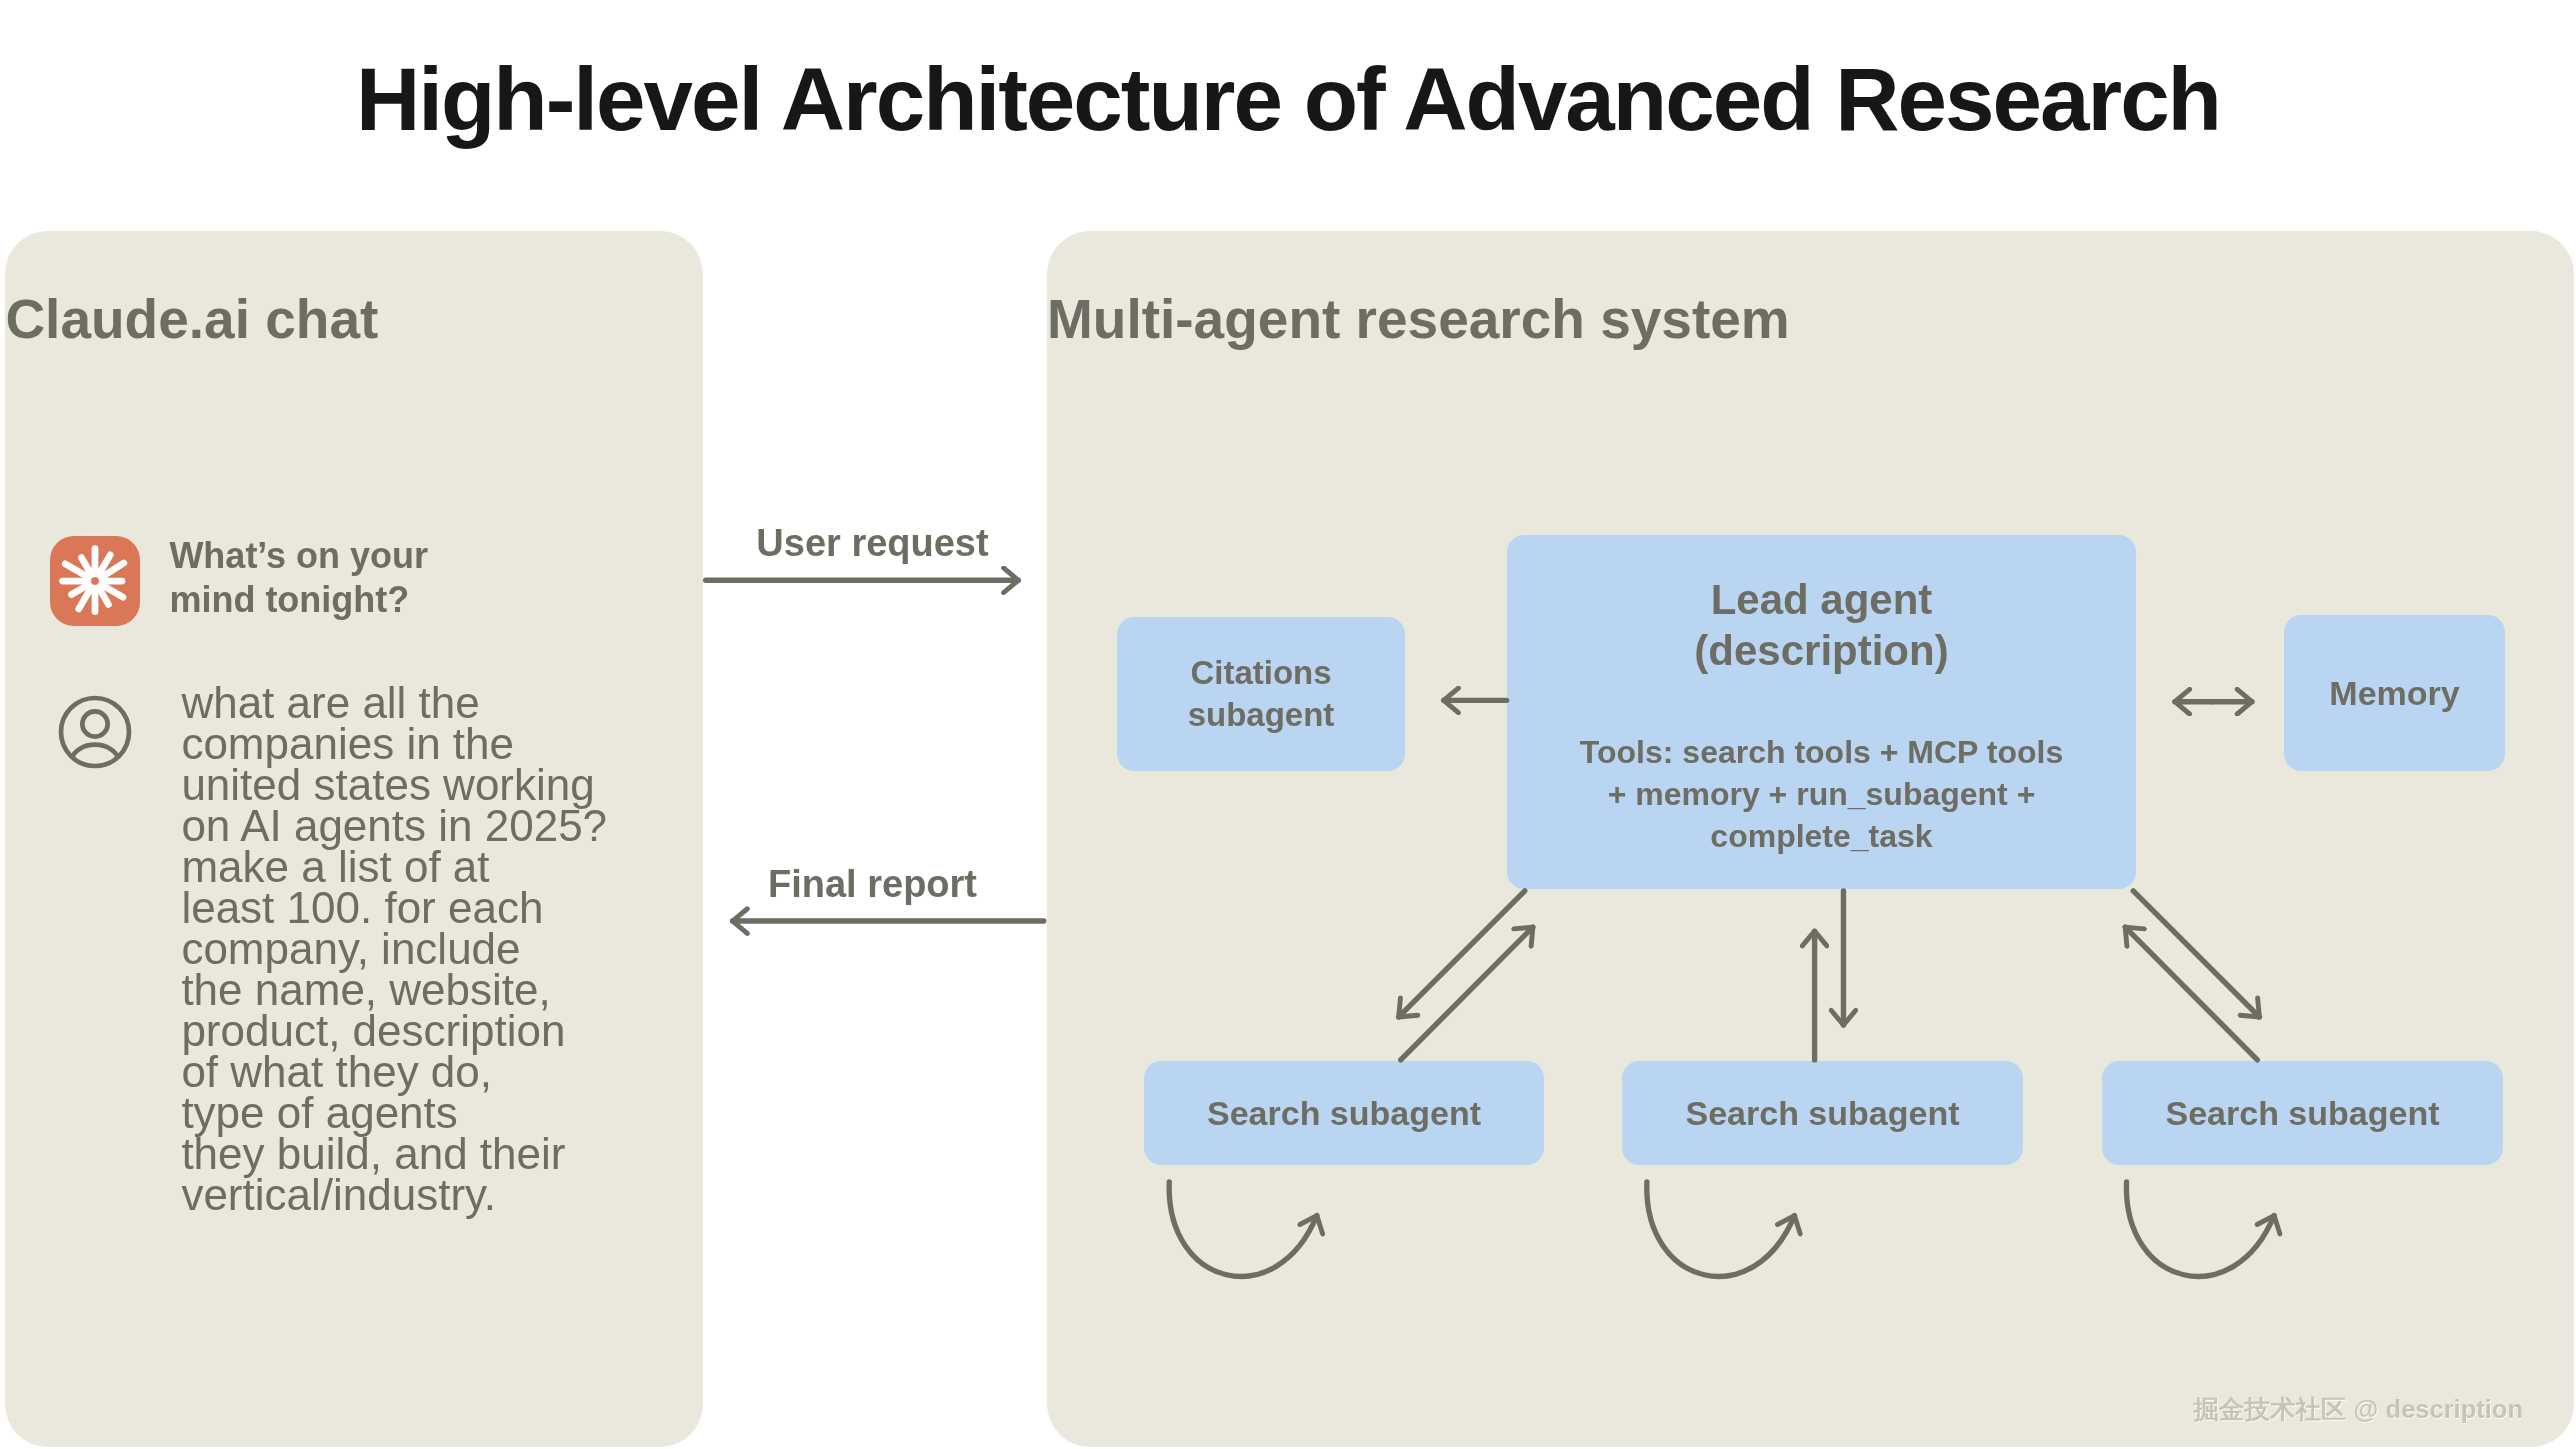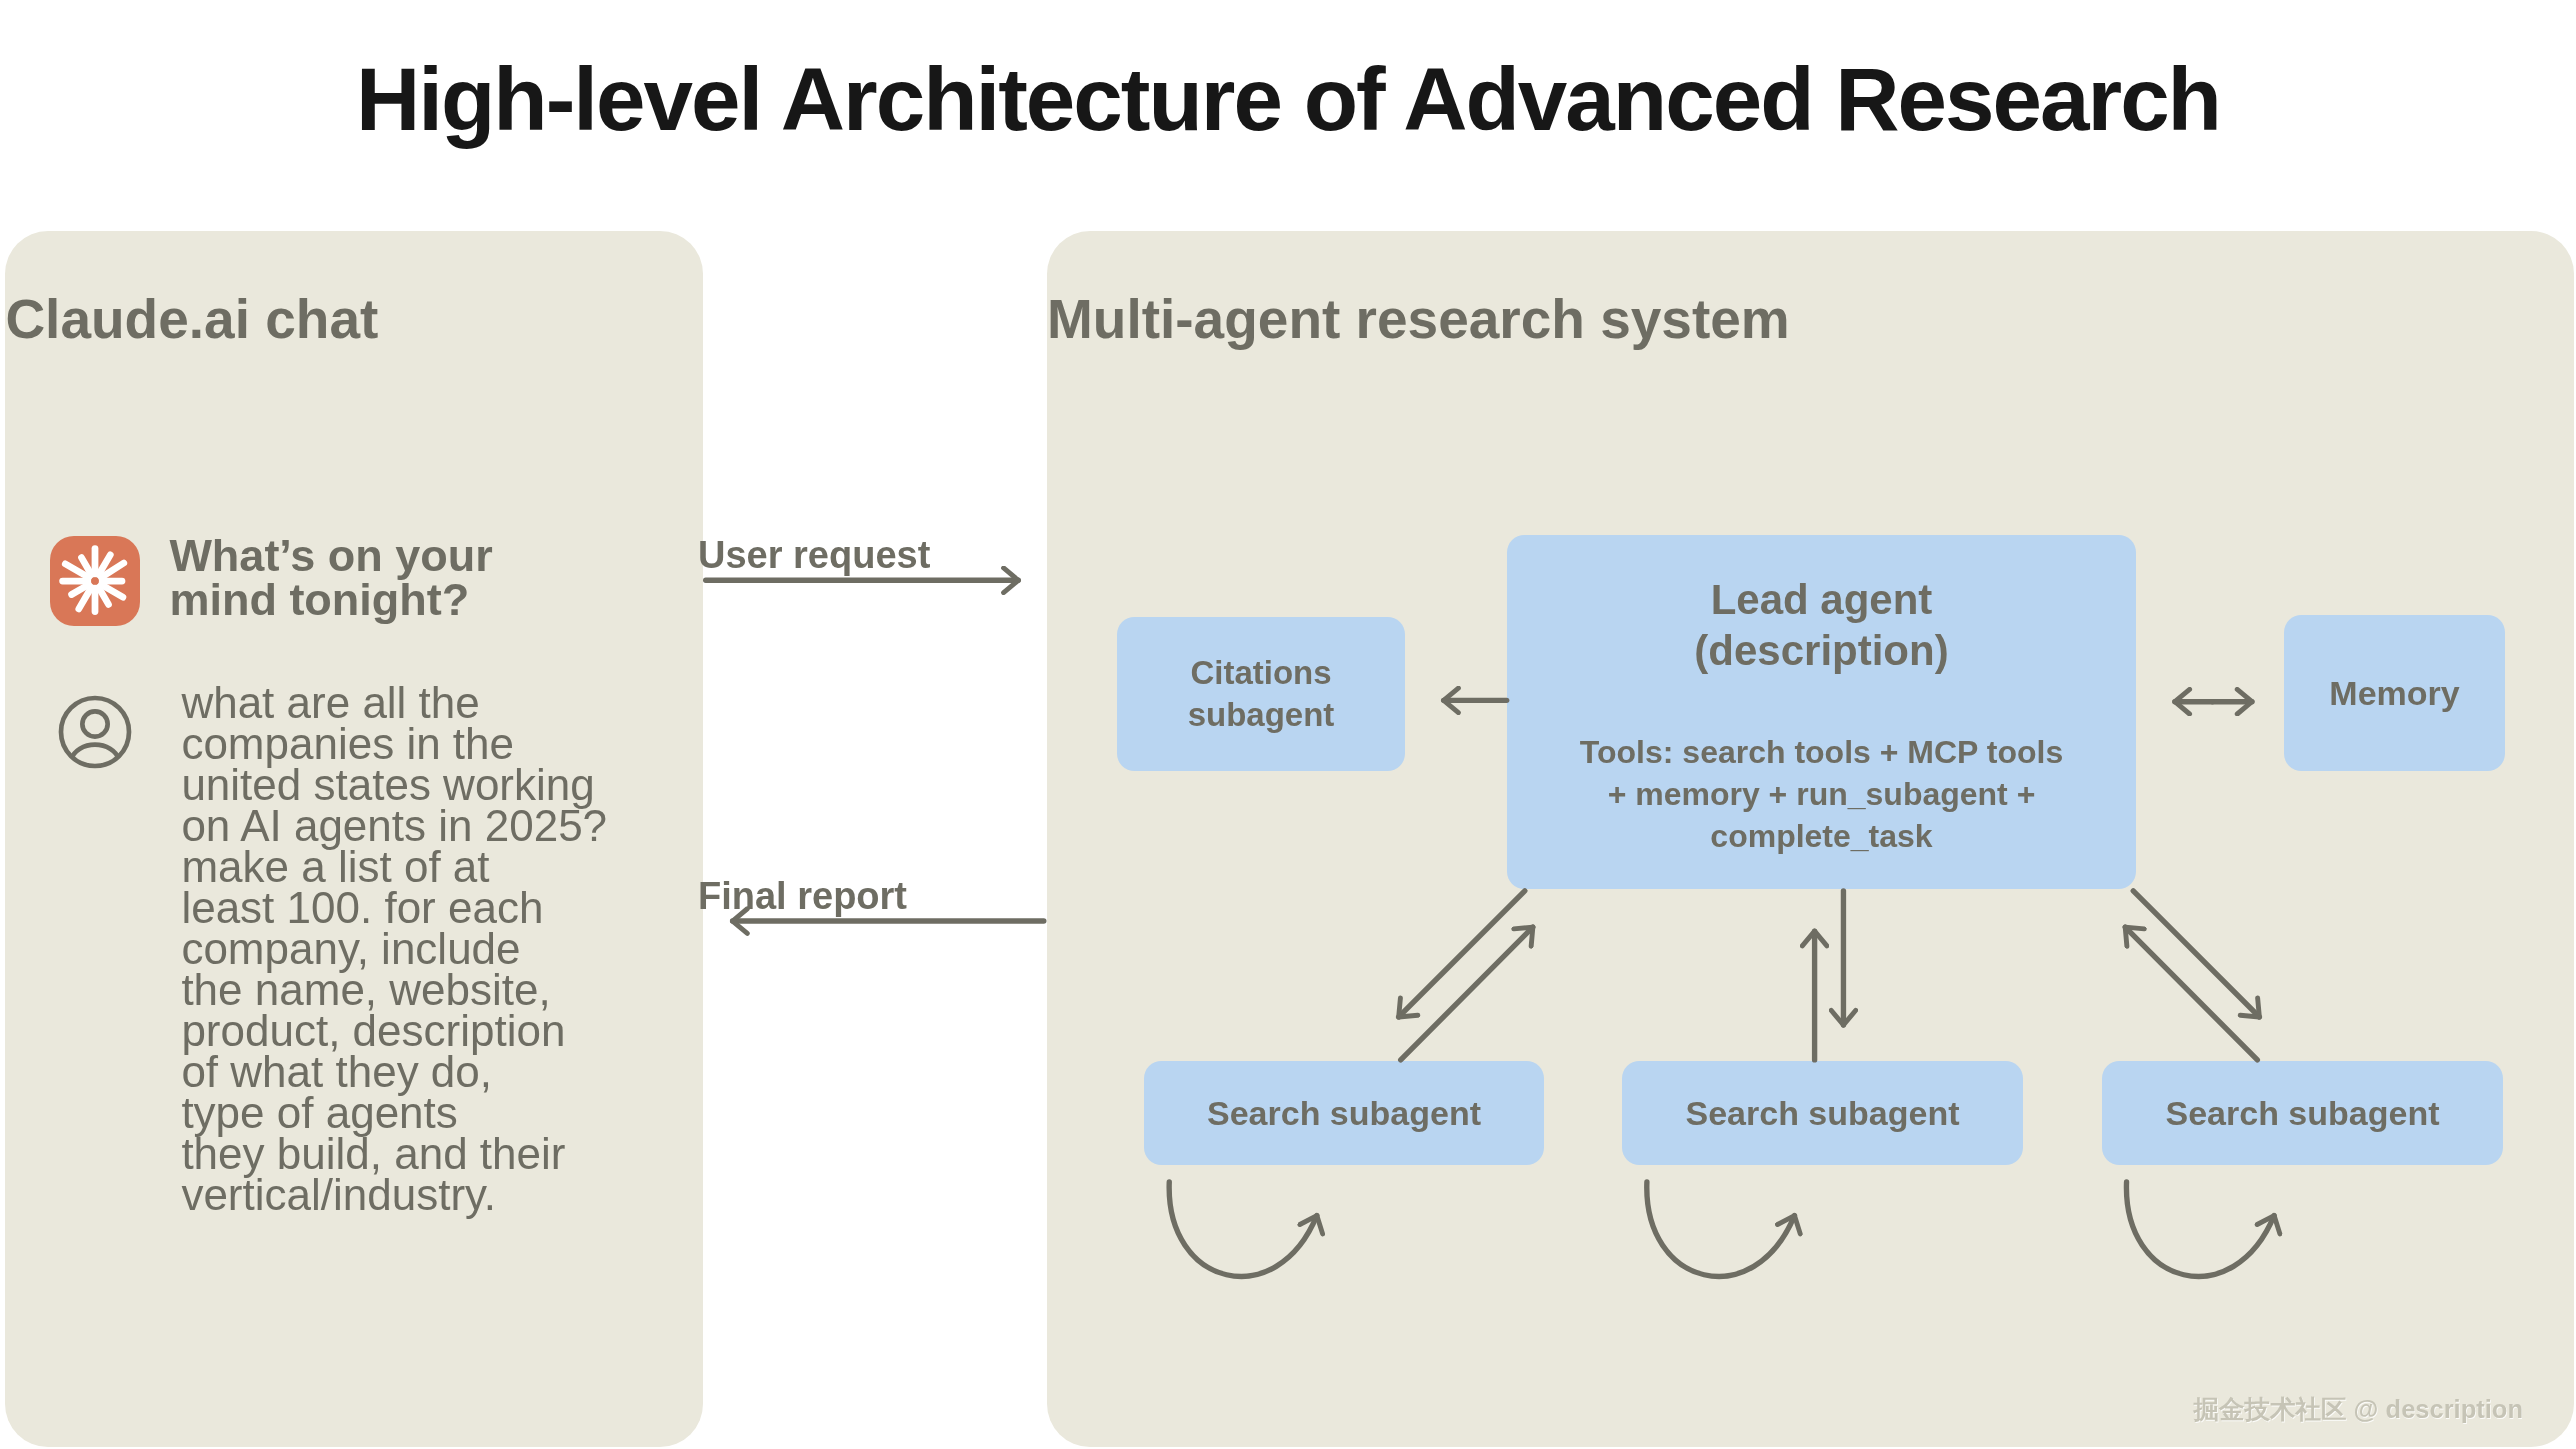--- a/index.html
+++ b/index.html
@@ -29,30 +29,30 @@
     text-align:left; font-size:55px; font-weight:700; color:var(--ink);
   }
   .pre{white-space:pre-line;}
   .claude-icon{
     position:absolute; left:45px; top:305px; width:90px; height:90px;
     background:var(--claude_orange); border-radius:24px;
     display:flex; align-items:center; justify-content:center;
   }
   .prompt-heading{
     position:absolute; left:164px; top:303px; width:376px;
-    font-size:45px; line-height:44px; font-weight:700; color:var(--ink);
+    font-size:36px; line-height:44px; font-weight:700; color:var(--ink);
   }
   .user-icon{position:absolute; left:52px; top:463px; width:76px; height:76px;}
   .user-query{
     position:absolute; left:176px; top:451px; width:429px;
     font-size:44px; line-height:41px; font-weight:400; color:var(--ink);
   }
   .flow-label{
-    position:absolute; width:349px; 
-    font-size:38px; font-weight:700; color:var(--ink);margin-top:12px;
+    position:absolute; width:349px; text-align:center;
+    font-size:38px; font-weight:700; color:var(--ink);
   }
   .flow-label.user-request{left:698px; top:522px;}
   .flow-label.final-report{left:698px; top:863px;}
   .blue-box{
     position:absolute; background:var(--box_blue); border-radius:17.4px;
     display:flex; flex-direction:column; align-items:center; justify-content:center;
     text-align:center; color:var(--ink); font-weight:700;
   }
   .lead-agent{left:460px; top:304px; width:629px; height:354px; justify-content:flex-start; padding-top:39px;}
   .lead-agent .lead-title{font-size:42px; line-height:51px;}

